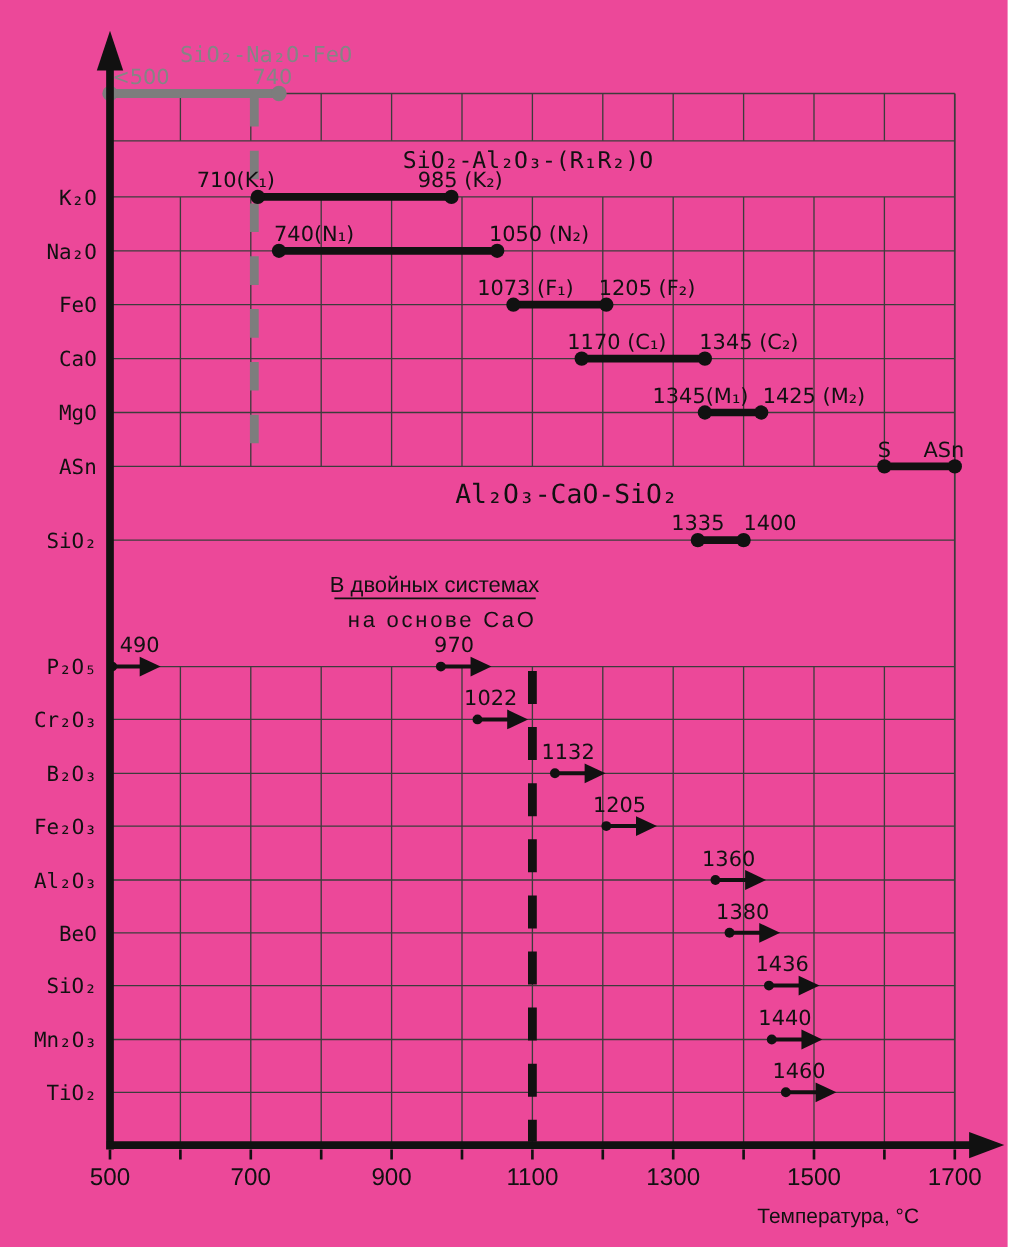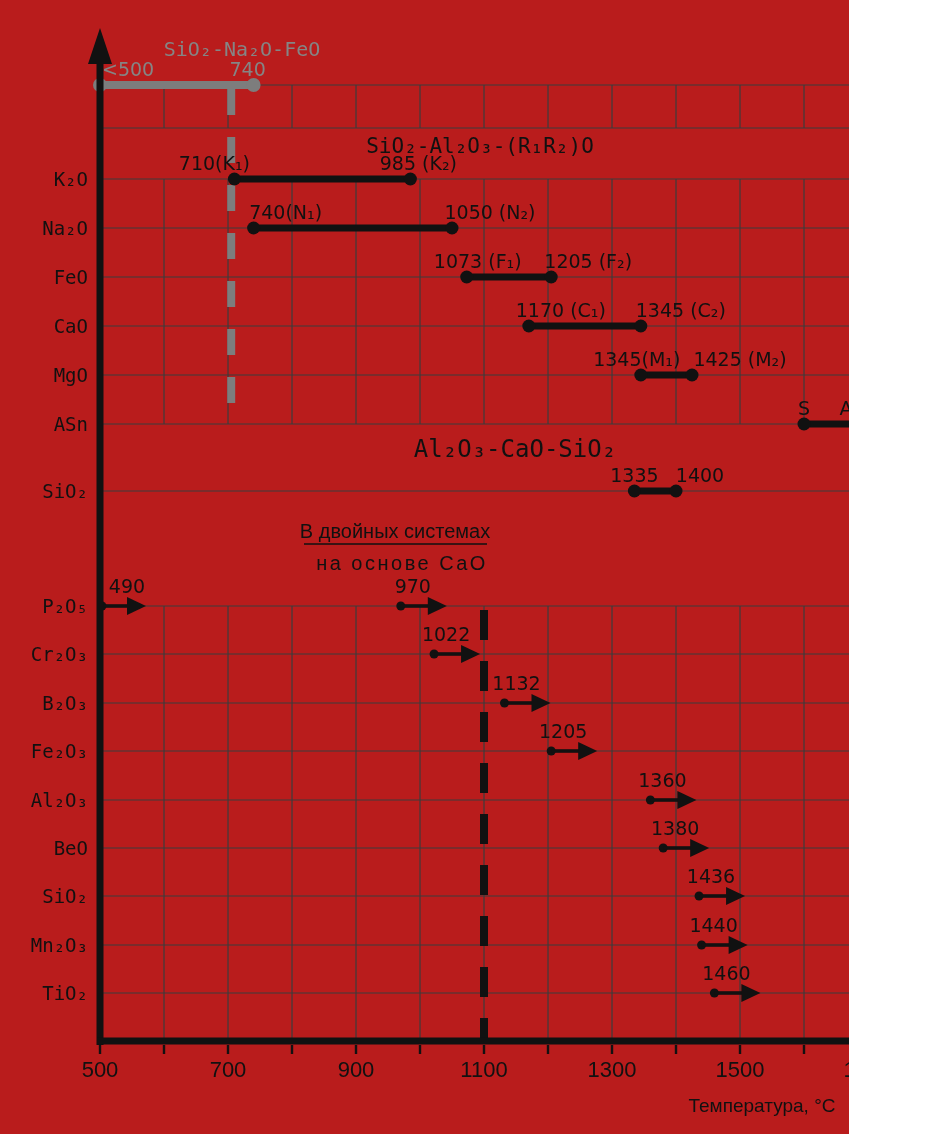--- a/index.html
+++ b/index.html
@@ -1,16 +1,16 @@
 <!DOCTYPE html>
 <html><head>
 <meta charset="utf-8">
 <style>
   html,body{margin:0;padding:0;background:#ffffff;}
-  .figure{width:849px;height:1134px;position:relative;background:#b91c1c;overflow:hidden;}
+  .figure{width:916px;height:1134px;position:relative;background:#ec4899;overflow:hidden;}
   svg{display:block;}
   text{fill:#111111;}
   .t-mono{font-family:"DejaVu Sans Mono",monospace;}
   .t-num{font-family:"DejaVu Sans",sans-serif;}
   .t-sans{font-family:"Liberation Sans","DejaVu Sans",sans-serif;}
   .t-gray{fill:#858585;}
 </style>
 </head>
 <body>
 

